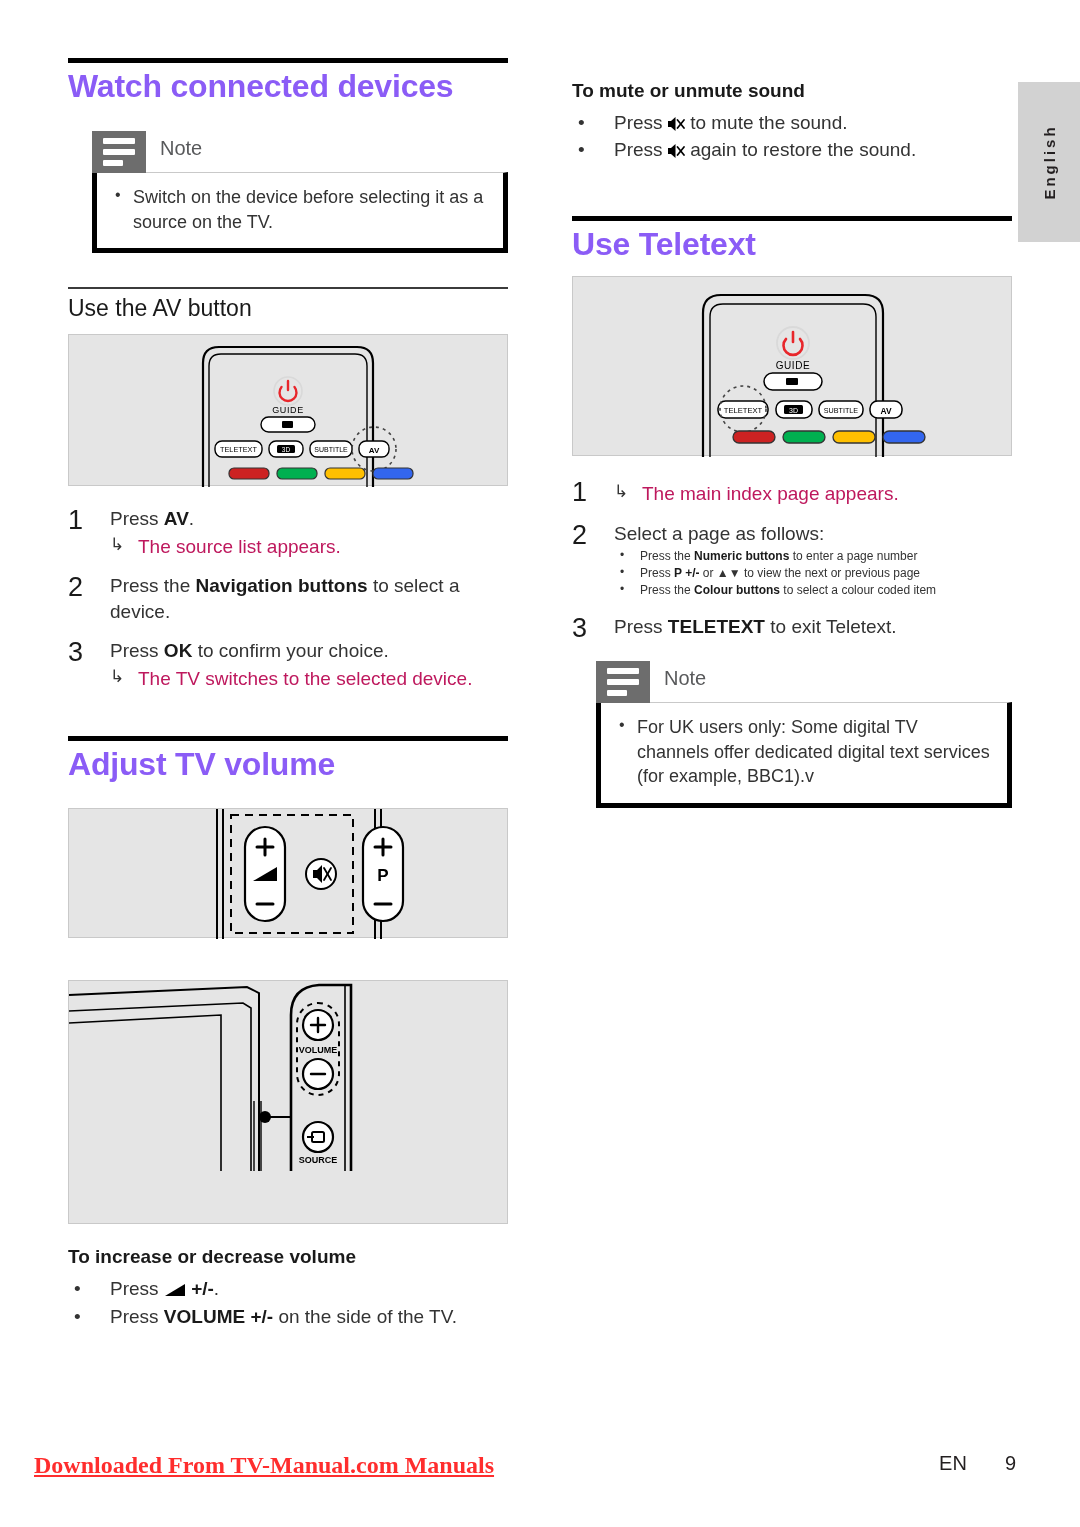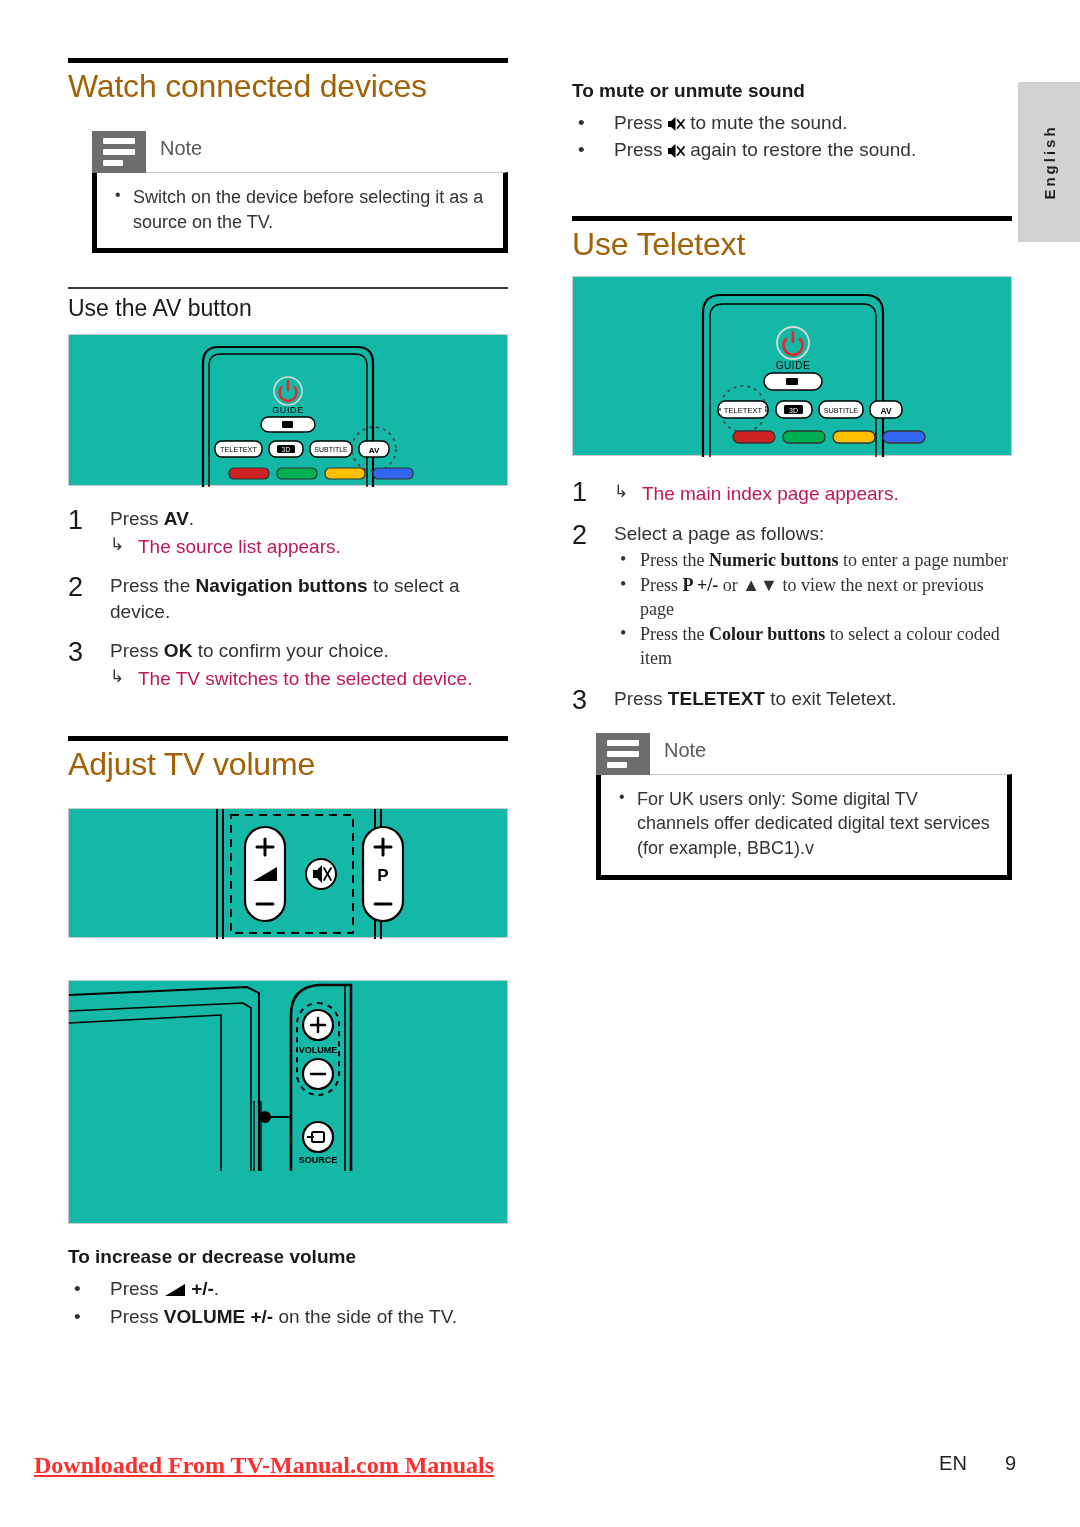--- a/index.html
+++ b/index.html
@@ -15,22 +15,22 @@
 
   
   .col{position:absolute;top:58px;width:440px;}
   .col-left{left:68px;}
   .col-right{left:572px;}
 
   
   .rule-thick{height:5px;background:#000;margin:0 0 6px 0;}
   .rule-thin{height:2px;background:#3b3b3b;margin:0 0 6px 0;}
   h1.h-main{
-    font-size:32px;font-weight:400;letter-spacing:-0.2px;
-    margin:0 0 26px 0;line-height:1.12;color:#a16207;
+    font-size:32px;font-weight:700;letter-spacing:-0.2px;
+    margin:0 0 26px 0;line-height:1.12;color:#8b5cf6;
   }
   h2.h-sub{
     font-size:23px;font-weight:400;margin:0 0 12px 0;line-height:1.15;color:#1a1a1a;
   }
   h3.h-bold{
     font-size:19px;font-weight:700;margin:0 0 6px 0;line-height:1.2;color:#1a1a1a;
   }
 
   
   .note{margin:0 0 34px 0;position:relative;padding-left:24px;}
@@ -48,39 +48,39 @@
     border:5px solid #000000;border-top:1px solid #c9c9c9;
     padding:12px 14px 14px 14px;margin-top:-1px;
   }
   .note-body ul{margin:0;padding:0;list-style:none;}
   .note-body li{
     font-size:18px;line-height:1.38;color:#333;position:relative;padding-left:22px;
   }
   .note-body li:before{content:"•";position:absolute;left:4px;top:-1px;font-size:16px;}
 
   
-  .figure{border:1px solid #c9c9c9;background:#14b8a6;box-sizing:border-box;margin:0 0 8px 0;}
+  .figure{border:1px solid #c9c9c9;background:#e5e5e5;box-sizing:border-box;margin:0 0 8px 0;}
 
   
   ol.steps{list-style:none;margin:0;padding:0;}
   ol.steps > li{
     display:flex;align-items:flex-start;margin:0 0 14px 0;
   }
   ol.steps > li .num{
     width:42px;flex:0 0 42px;font-size:27px;line-height:1.06;color:#1a1a1a;font-weight:400;
   }
   ol.steps > li .body{flex:1;font-size:19px;line-height:1.33;color:#333;}
   .arrow-line{display:flex;margin-top:3px;}
   .arrow-line .ar{width:28px;flex:0 0 28px;font-size:17px;color:#333;line-height:1.35;}
   .arrow-line .tx{flex:1;font-size:19px;line-height:1.33;color:#be185d;}
   b,strong{font-weight:700;color:#1a1a1a;}
 
   ul.subbul{list-style:none;margin:3px 0 0 0;padding:0;}
   ul.subbul li{
-    position:relative;padding-left:26px;font-size:18px;line-height:1.33;color:#333;margin-bottom:1px;font-family:Liberation Serif, serif;
+    position:relative;padding-left:26px;font-size:12px;line-height:1.33;color:#333;margin-bottom:1px;
   }
   ul.subbul li:before{content:"•";position:absolute;left:6px;top:-1px;}
 
   ul.plain{list-style:none;margin:0;padding:0;}
   ul.plain li{
     display:flex;font-size:19px;line-height:1.44;color:#333;
   }
   ul.plain li .bl{width:42px;flex:0 0 42px;padding-left:6px;box-sizing:border-box;}
   ul.plain li .tx{flex:1;}
 

